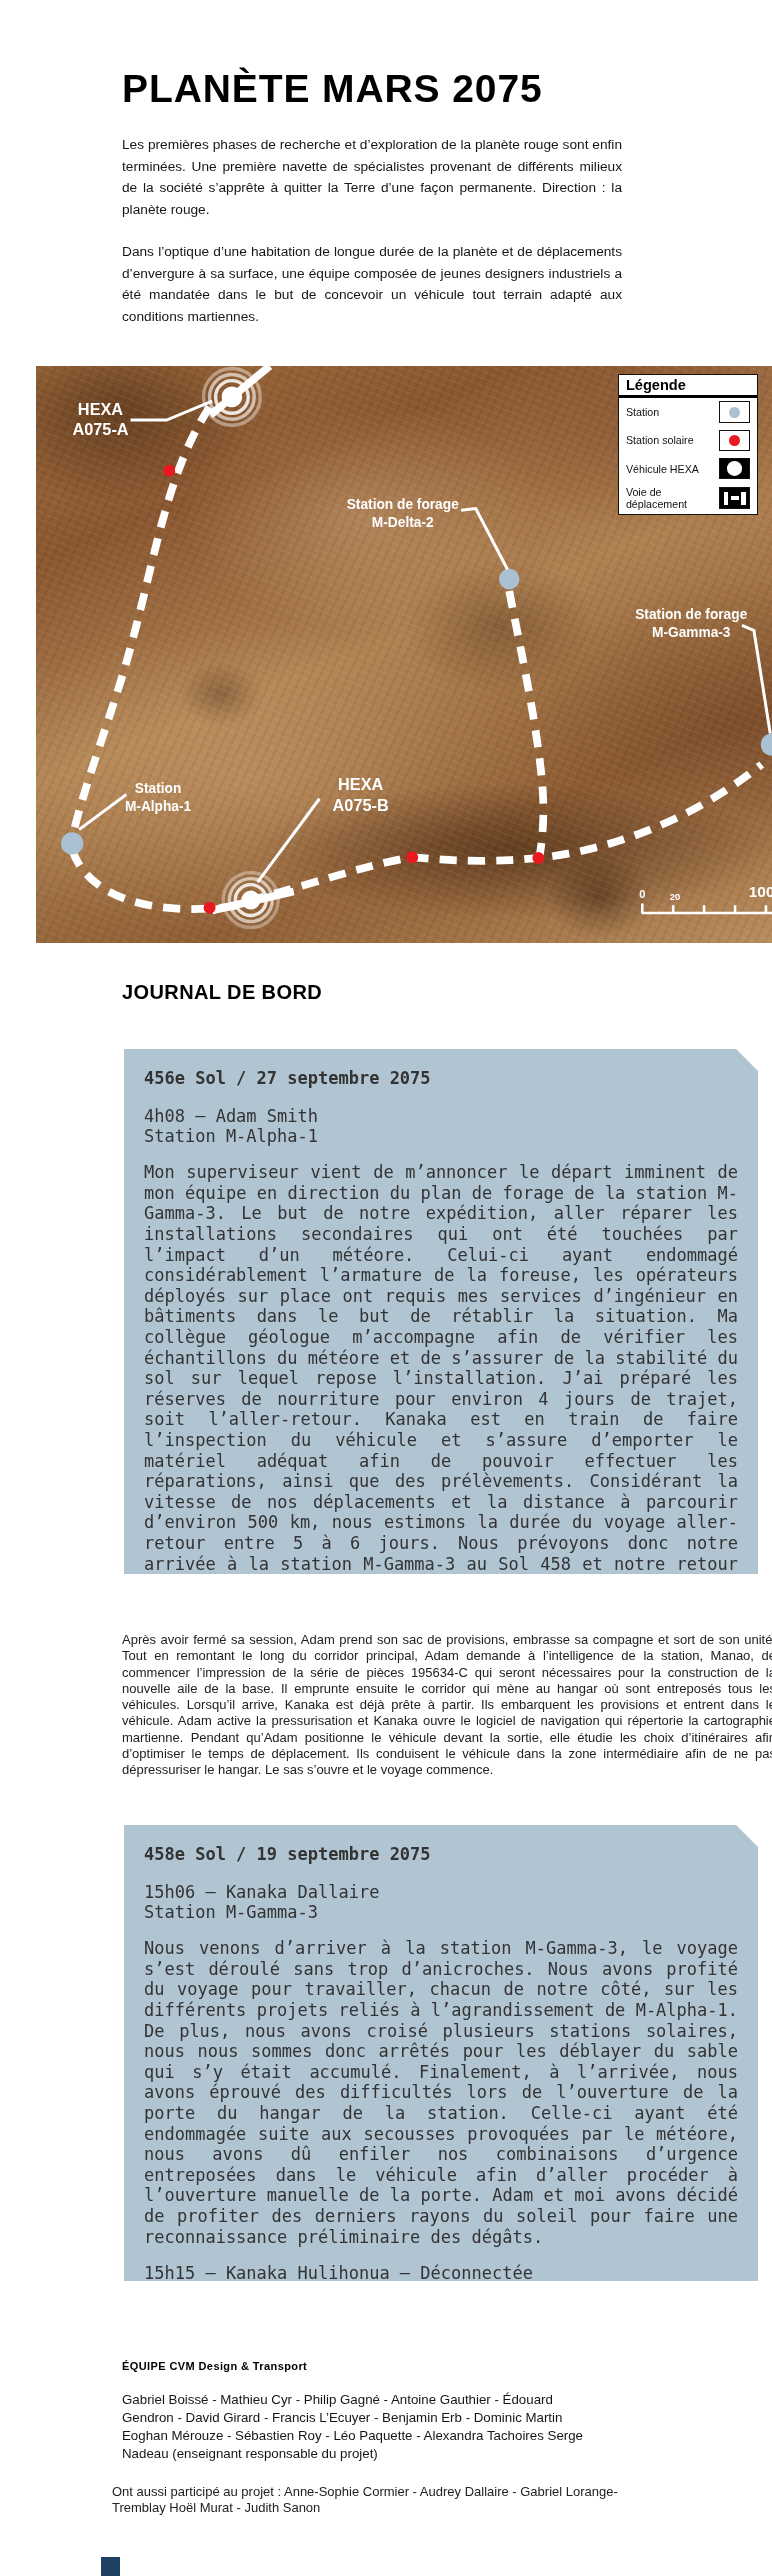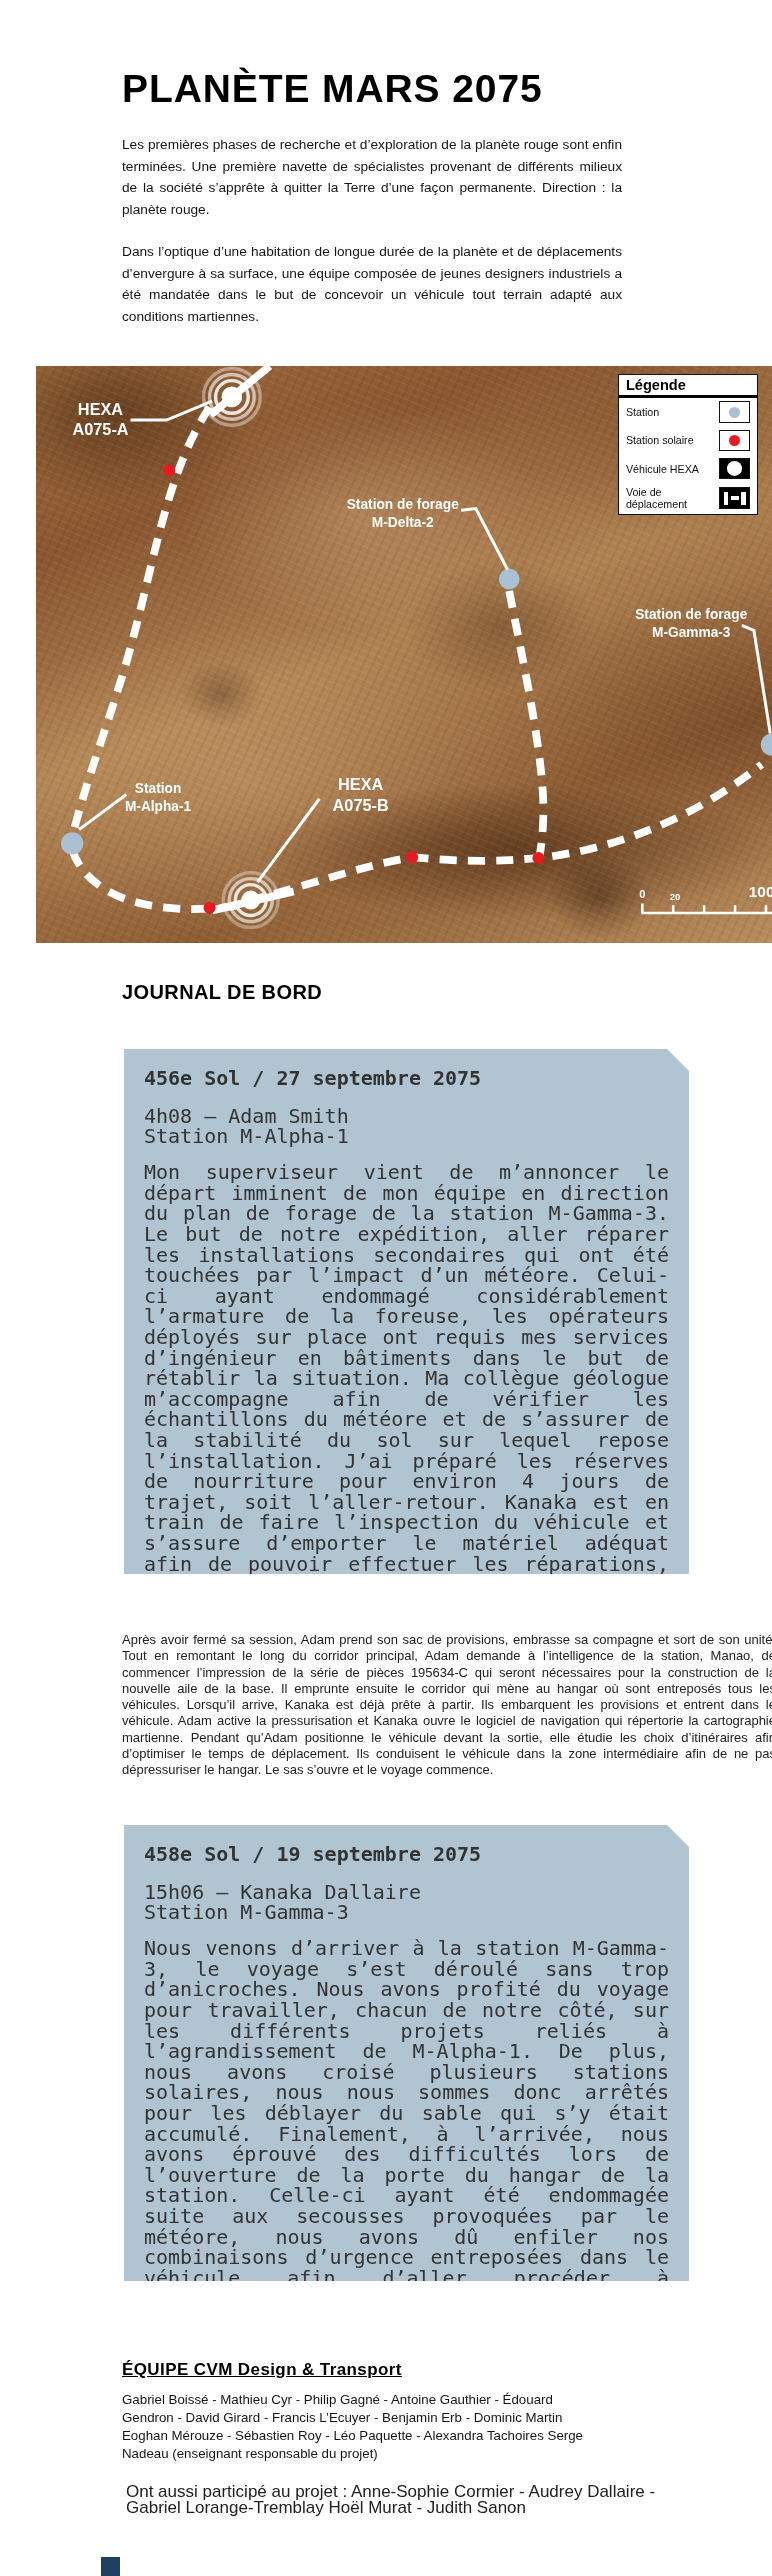--- a/index.html
+++ b/index.html
@@ -47,38 +47,38 @@
   .dot.whitebig{width:14.6px;height:14.6px;background:#fff;}
   .voie-ic{position:relative;width:22px;height:13px;}
   .voie-ic span{position:absolute;background:#fff;}
   .voie-ic .l{left:0;top:0;width:4.3px;height:13px;}
   .voie-ic .r{right:0;top:0;width:4.3px;height:13px;}
   .voie-ic .m{left:6.9px;top:4.3px;width:8.6px;height:4.3px;}
 
   
   .h2{position:absolute;left:86px;font-size:20px;font-weight:800;color:#000;letter-spacing:0.4px;}
   #journal-heading{top:981px;}
-  .logbox{position:absolute;left:88px;width:565px;background:#b0c4d2;
+  .logbox{position:absolute;left:88px;width:634px;background:#b0c4d2;
           box-sizing:border-box;padding:19px 20px;color:#333;
-          font-family:"DejaVu Sans Mono",monospace;font-size:20px;line-height:20.6px;
+          font-family:"DejaVu Sans Mono",monospace;font-size:17px;line-height:20.6px;
           clip-path:polygon(0 0, calc(100% - 22px) 0, 100% 22px, 100% 100%, 0 100%);
           overflow:hidden;}
   #logbox-1{top:1049px;height:525px;} #logbox-2{top:1825px;height:456px;}
   .log-title{font-weight:bold;margin:0 0 17px 0;}
   .log-meta{margin:0;}
   .log-body{margin:15.5px 0;text-align:justify;}
   .log-off{margin:0;}
   .interlude{position:absolute;left:86px;top:1632px;width:654px;font-size:13px;
              line-height:16.3px;text-align:justify;color:#222;}
 
   
-  #team-heading{top:2360px;font-size:17px;text-decoration:underline;}
+  #team-heading{top:2360px;font-size:11px;}
   .members{position:absolute;left:86px;top:2391px;width:481px;font-size:13.3px;
            line-height:18px;color:#161616;}
-  .credits{position:absolute;left:90px;top:2484px;width:550px;font-size:17px;
+  .credits{position:absolute;left:76px;top:2484px;width:550px;font-size:13px;
            line-height:16.3px;color:#222;}
   .footer-square{position:absolute;left:65px;top:2557px;width:19px;height:19px;
                  background:#1d4063;}
 </style>
 </head>
 <body>
 
 <div class="page">
 
   <div class="title">PLANÈTE MARS 2075</div>

